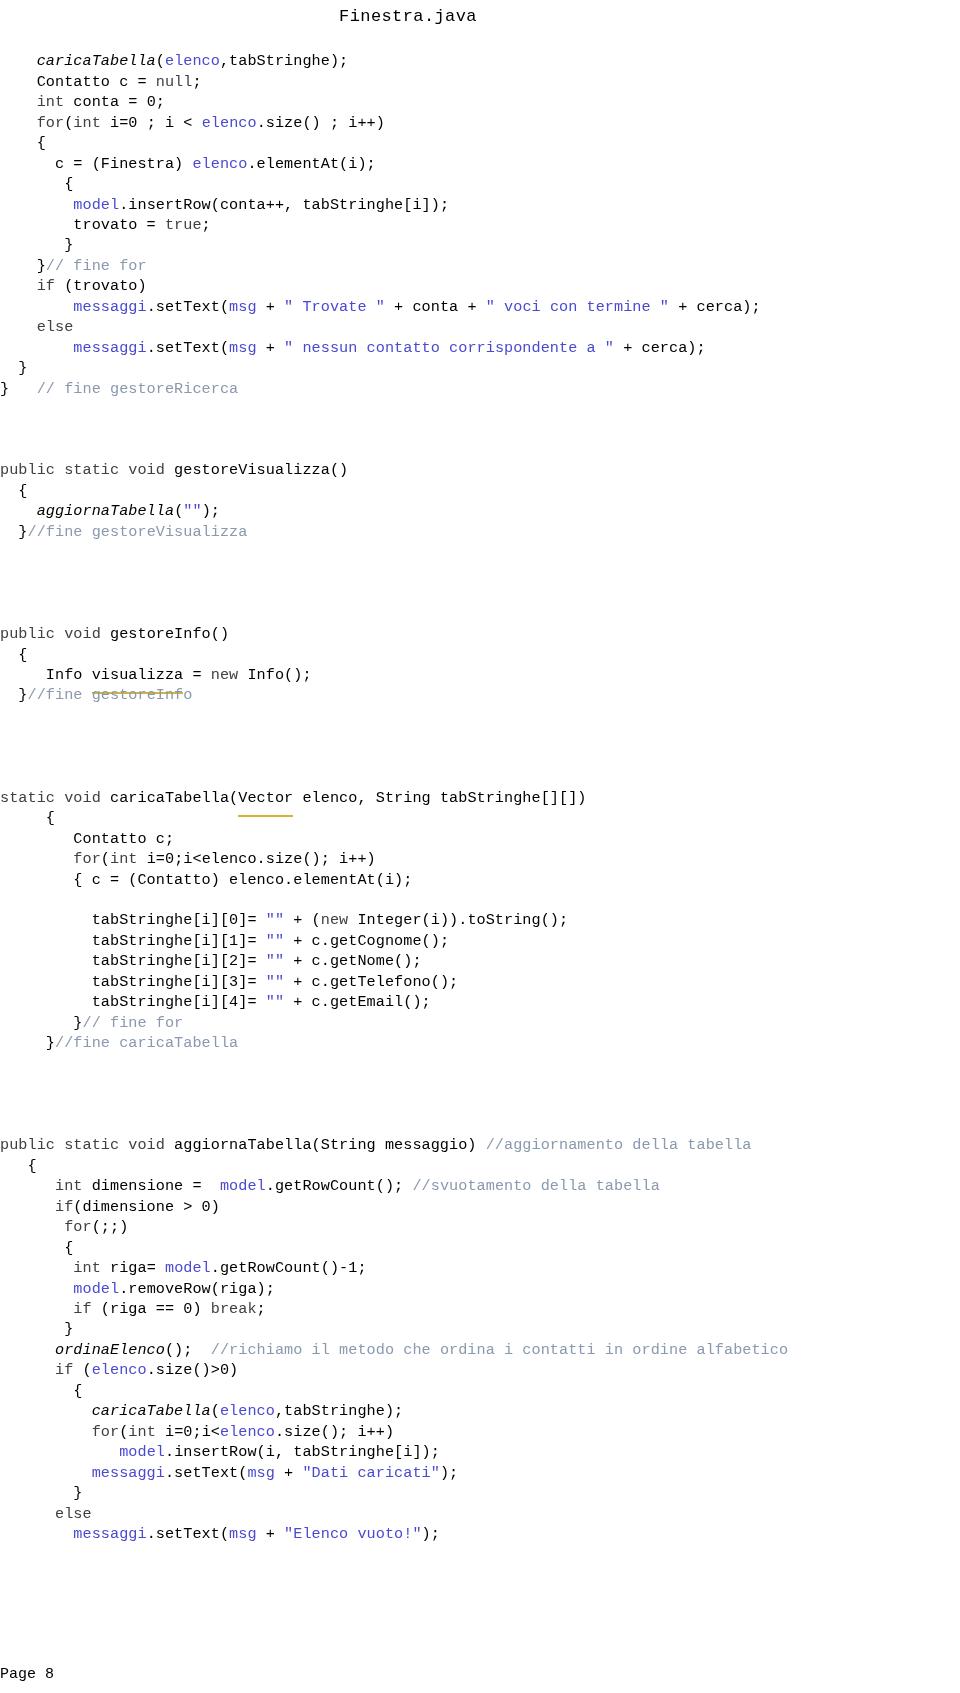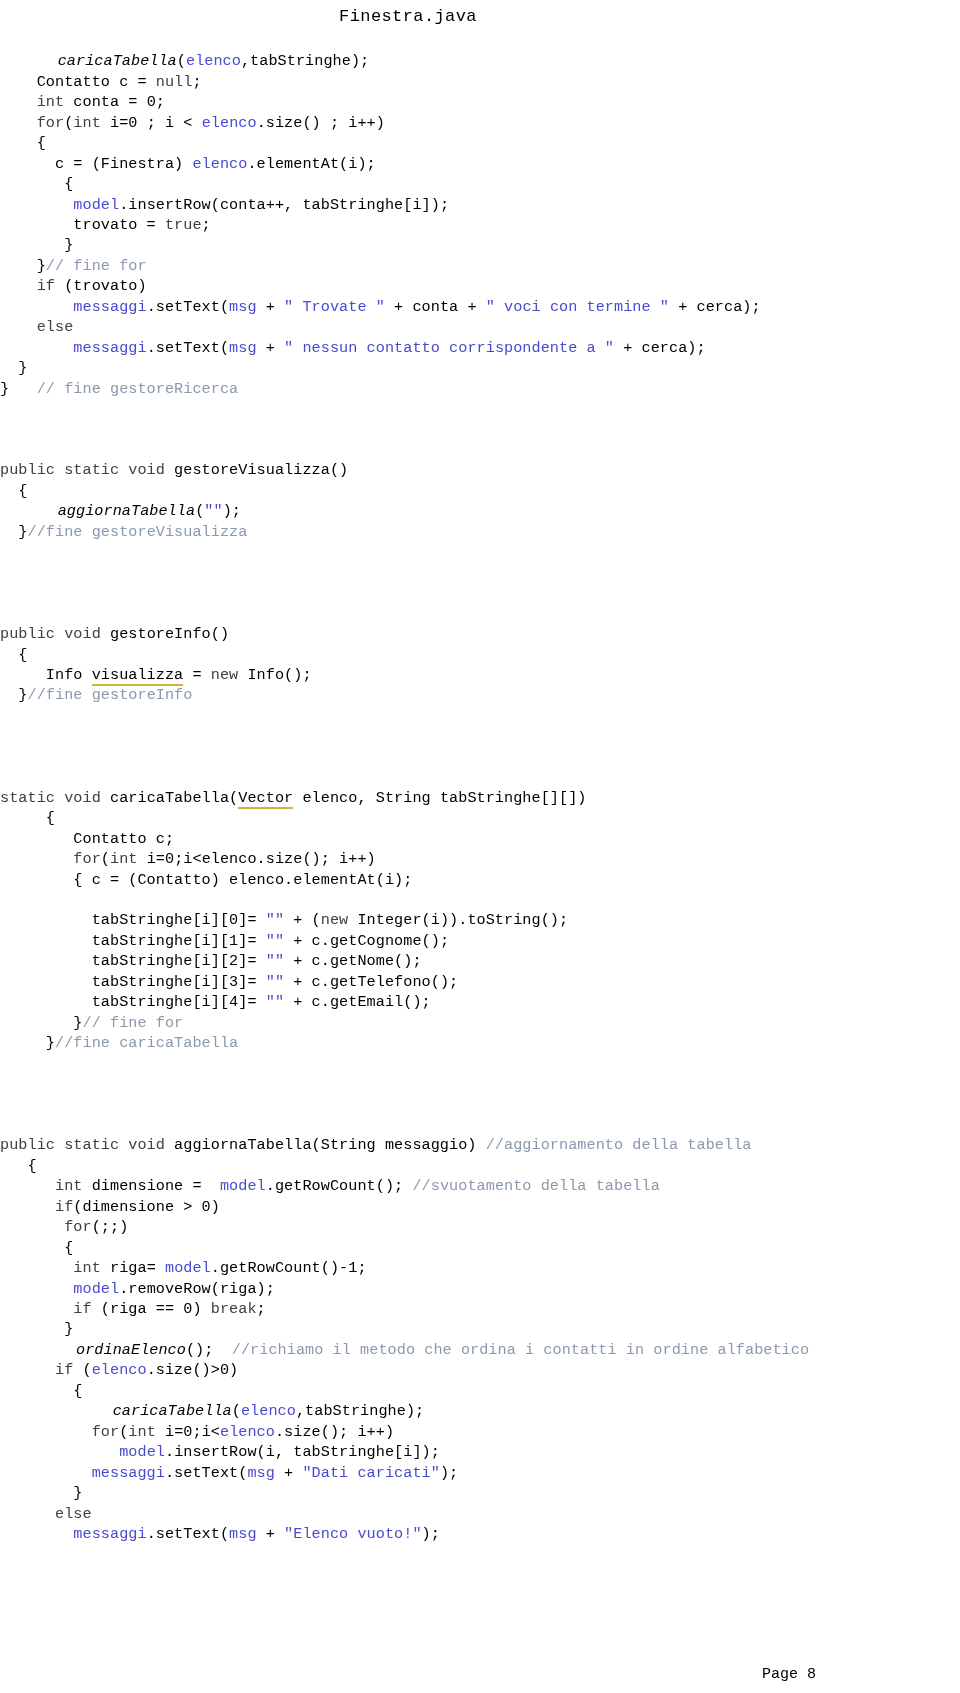--- a/index.html
+++ b/index.html
@@ -53,38 +53,38 @@
     letter-spacing: 0.05px;
   }
 
   .ln {
     display: block;
     min-height: 20.45px;
     white-space: pre;
   }
 
   .doc-footer {
-    text-align: right;
+    text-align: left;
     font-family: "Liberation Mono", "DejaVu Sans Mono", monospace;
     font-size: 15px;
     color: #000000;
     padding-bottom: 10px;
   }
 
   
   .t-plain   { color: #000000; }
   .t-kw      { color: #404040; font-weight: normal; }
   .t-cmt     { color: #8a99ae; }
   .t-str     { color: #4a4ad0; }
   .t-field   { color: #4a4ad0; }
-  .t-static  { color: #000000; font-style: italic; margin-left: 21px; }
+  .t-static  { color: #000000; font-style: italic; }
   .t-warn    {
     color: #000000;
     border-bottom: 2px solid #d3b33a;
-    padding-bottom: 0px;
+    padding-bottom: 8px;
   }
 </style>
 </head>
 <body>
 
 <div class="page">
 
   <div class="doc-header">Finestra.java</div>
 
   <div class="code-area">

